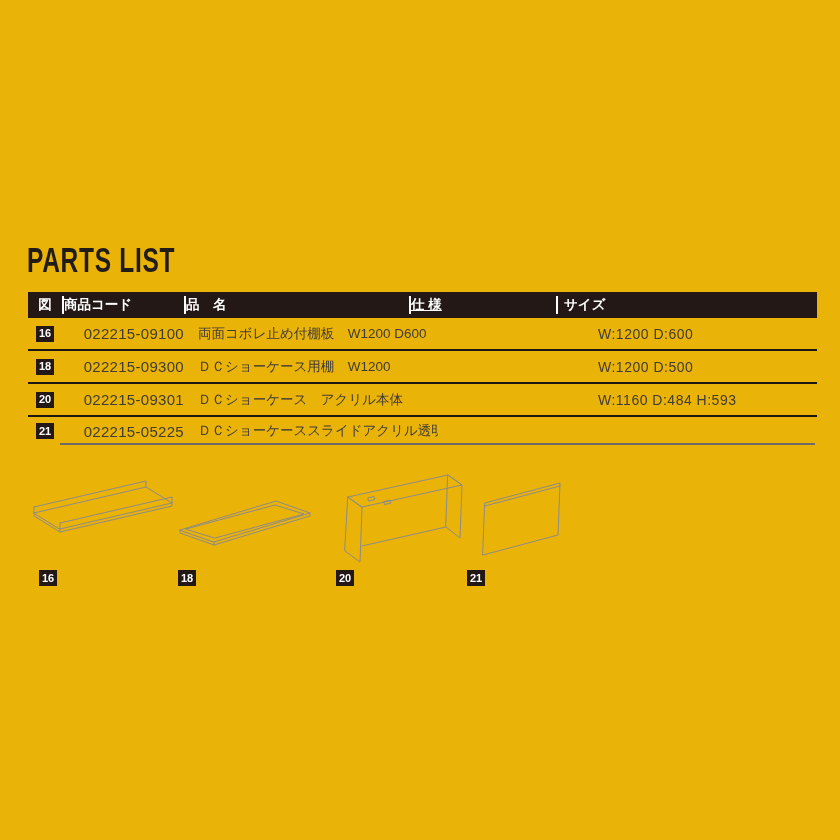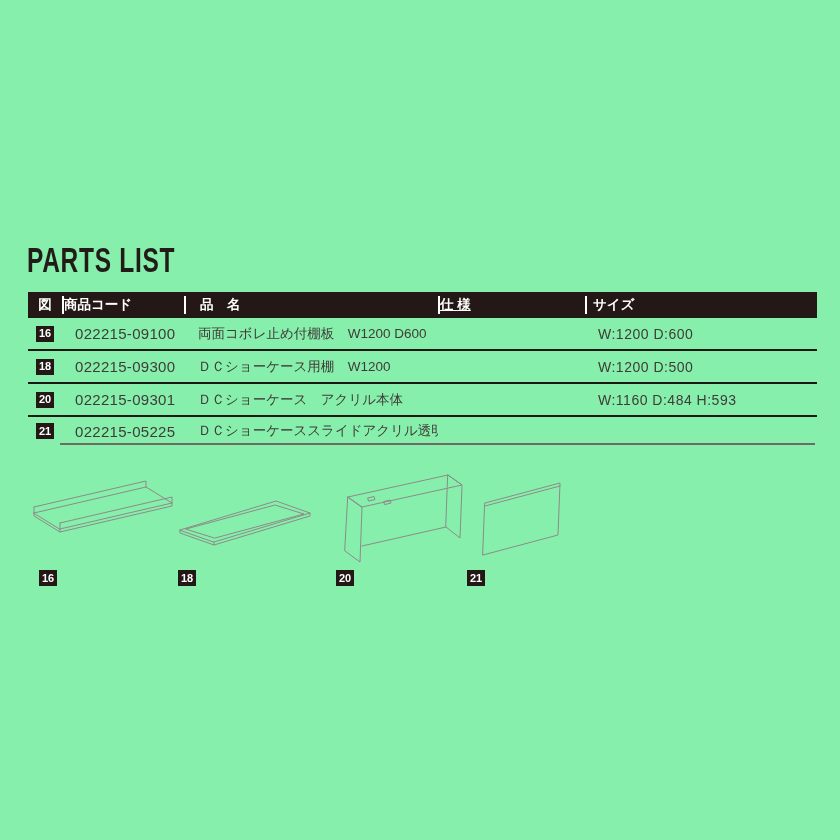--- a/index.html
+++ b/index.html
@@ -1,50 +1,50 @@
 <!DOCTYPE html>
 <html><head>
 <meta charset="utf-8">
 <style>
   html,body { margin:0; padding:0; background:#ffffff; }
   .canvas {
-    position:relative; width:840px; height:840px; background:#86efac;
+    position:relative; width:840px; height:840px; background:#eab308;
     font-family:"Liberation Sans","DejaVu Sans",sans-serif; overflow:hidden;
   }
   .title {
     position:absolute; left:27px; top:240px;
     font-size:35px; font-weight:bold; color:#221c18;
     transform:scaleX(0.70); transform-origin:0 0;
     letter-spacing:1px; white-space:nowrap;
   }
   .table { position:absolute; left:28px; top:292px; width:789px; }
   .thead {
     display:flex; height:26px; background:#231815; color:#ffffff;
     font-weight:bold; font-size:13.5px; align-items:center;
   }
   .th { flex:none; box-sizing:border-box; white-space:nowrap; overflow:hidden; }
   .th + .th { border-left:2px solid #ffffff; }
   .th-fig  { width:34px;  text-align:center; }
   .th-code { width:122px; }
-  .th-name { width:254px; padding-left:14px; }
+  .th-name { width:225px; }
   .th-spec { width:147px; padding-left:0;text-decoration:underline; }
   .th-size { width:229px; padding-left:6px; }
   .tr {
     display:flex; align-items:center; height:31px;
     border-bottom:2px solid #1b1713;
     font-size:14px; color:#403b36;
   }
   .tr-last { border-bottom:none; height:28px; position:relative; }
   .tr-last::after {
     content:""; position:absolute; left:32px; right:2px; bottom:0;
     height:2px; background:#6f6a66;
   }
   .td { flex:none; box-sizing:border-box; white-space:nowrap; overflow:hidden; }
   .td-fig  { width:34px; display:flex; justify-content:center; }
-  .td-code { width:122px; padding-left:13px; font-size:15px; letter-spacing:0.3px; }
+  .td-code { width:122px; padding-left:13px; font-size:15px; letter-spacing:0.3px;text-align:right; }
   .td-name { width:254px; padding-left:14px; font-size:13.5px; }
   .td-spec { width:150px; }
   .td-size { width:229px; padding-left:10px; letter-spacing:0.5px; }
   .badge {
     width:18px; height:16px; border-radius:0; background:#231815;
     color:#ffffff; font-size:11px; font-weight:bold;
     display:flex; align-items:center; justify-content:center; line-height:1;
   }
   .fig-badge { position:absolute; }
   .drawing { position:absolute; }

